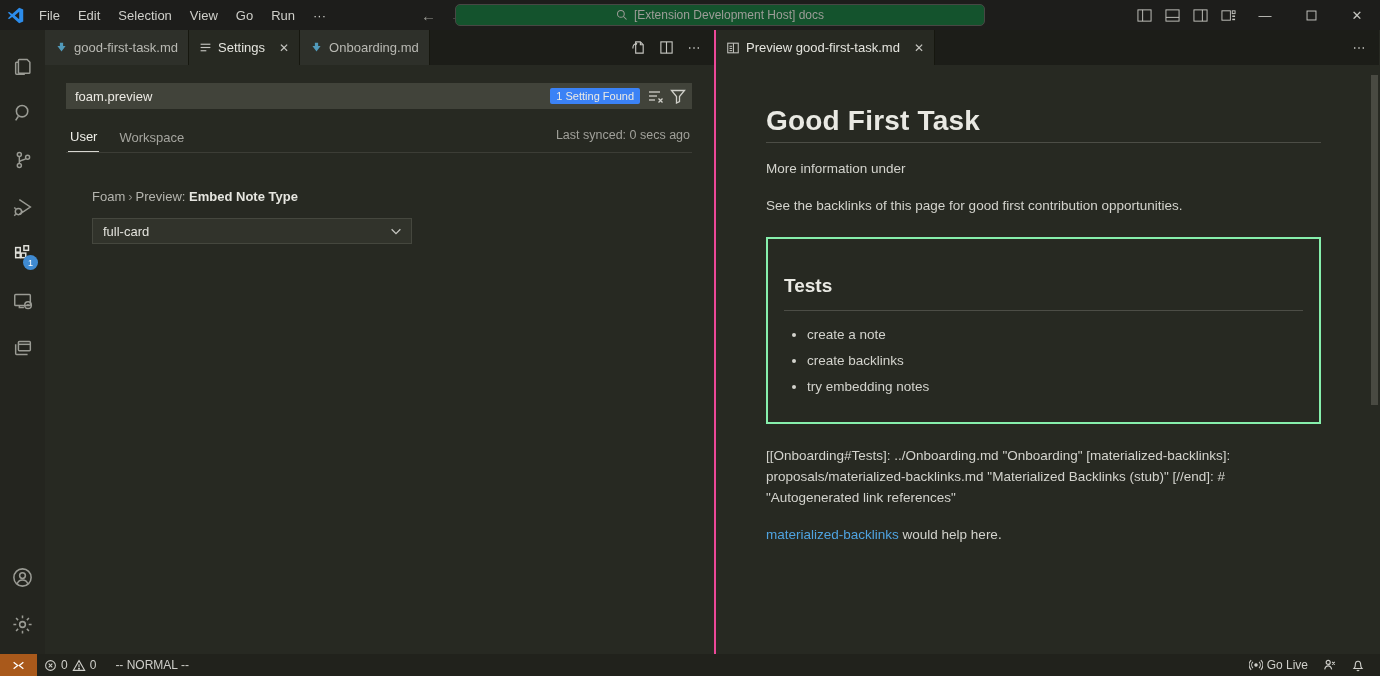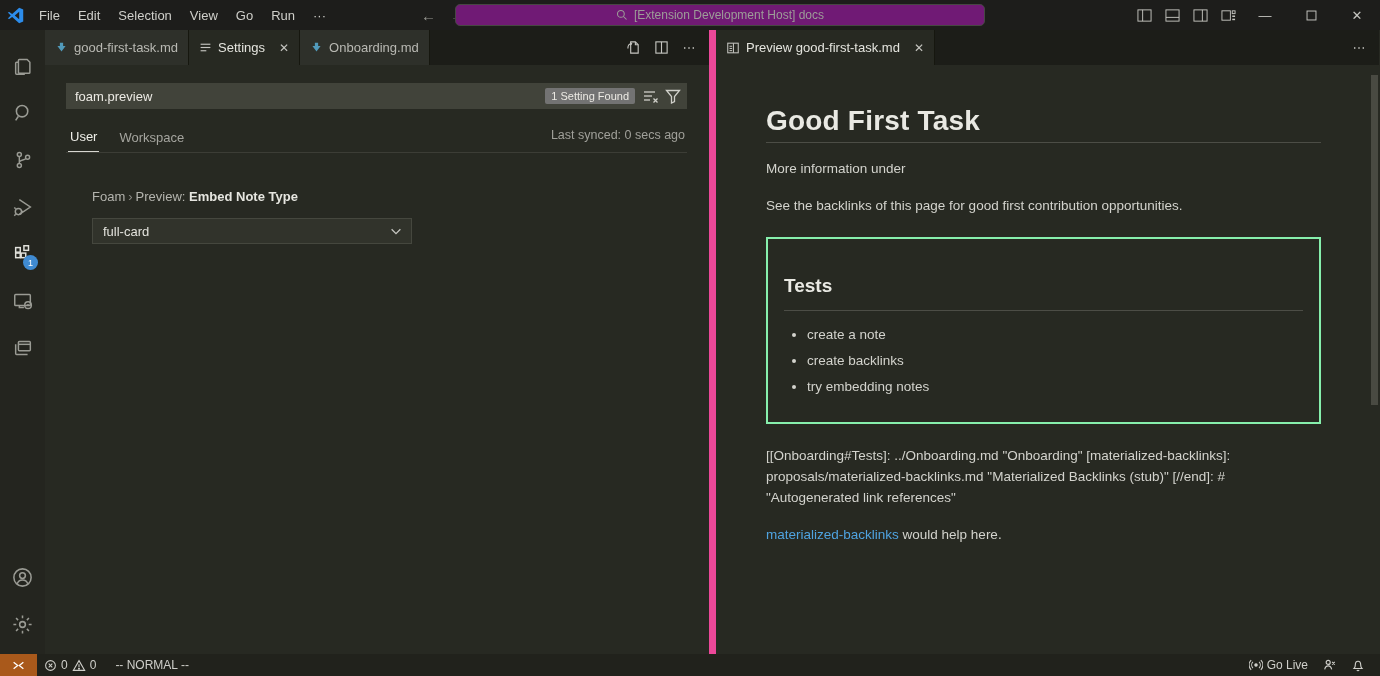--- a/index.html
+++ b/index.html
@@ -7,51 +7,51 @@
     font-family:"Liberation Sans", sans-serif; color:#d6d6d0; font-size:13px; }
   svg { display:block; }
 
   
   .titlebar { height:30px; background:#1d1d1b; display:flex; align-items:center; position:relative; }
   .vscode-logo { width:30px; display:flex; justify-content:center; }
   .menu-item { color:#cfcfca; padding:0 9px; height:30px; display:flex; align-items:center; cursor:default; }
   .nav-arrows { display:flex; gap:14px; margin-left:86px; color:#9a9a94; font-size:15px; }
   .nav-arrows .fwd { color:#6b6b66; }
   .cmd-center { position:absolute; left:455px; top:4px; width:530px; height:22px;
-    background:#701a75; border:1px solid #474744; border-radius:5px; display:flex;
+    background:#14532d; border:1px solid #474744; border-radius:5px; display:flex;
     align-items:center; justify-content:center; color:#9d9d98; font-size:12px; gap:6px; }
   .win-icons { position:absolute; right:0; top:0; height:30px; display:flex; align-items:center; }
   .layout-btn { width:28px; height:30px; display:flex; align-items:center; justify-content:center; color:#c5c5c0; }
   .win-btn { width:46px; height:30px; display:flex; align-items:center; justify-content:center; color:#c5c5c0; font-size:13px; }
 
   
   .main { display:flex; height:624px; }
   .activitybar { width:45px; background:#24251f; display:flex; flex-direction:column; align-items:center; padding-top:12px; }
   .act-icon { width:45px; height:47px; display:flex; align-items:center; justify-content:center; color:#9a9b94; position:relative; }
   .act-icon.active { color:#e2e2dc; }
   .act-spacer { flex:1; }
   .act-badge { position:absolute; right:7px; bottom:7px; background:#3f8ad1; color:#fff; font-size:9px;
     width:15px; height:15px; border-radius:50%; display:flex; align-items:center; justify-content:center; }
 
-  .group-left { width:671px; background:#272922; border-right:7px solid #ec4899; display:flex; flex-direction:column; }
+  .group-left { width:671px; background:#272922; border-right:2px solid #ec4899; display:flex; flex-direction:column; }
   .group-right { width:663px; background:#272922; display:flex; flex-direction:column; position:relative;gap:12px; }
 
   .tabbar { height:35px; background:#1c1d18; display:flex; align-items:stretch; }
   .tab { display:flex; align-items:center; gap:6px; padding:0 10px; background:#2e302a;
     color:#b9b9b3; border-right:1px solid #16170f; font-size:13px; }
   .tab.active { background:#272922; color:#e4e4de; }
   .tab .close { margin-left:8px; color:#c5c5c0; font-size:12px; }
   .tab-actions { margin-left:auto; display:flex; align-items:center; gap:4px; padding-right:8px; color:#c5c5c0; }
   .tab-action { width:24px; height:24px; display:flex; align-items:center; justify-content:center; }
 
   
   .settings-body { padding:18px 22px 0 21px; flex:1; }
   .settings-search { height:26px; background:#41433a; display:flex; align-items:center; padding:0 6px 0 9px; }
   .settings-search .query { color:#eceae4; flex:1; }
-  .found-badge { background:#737373; color:#eceae4; font-size:11px; padding:2px 6px; border-radius:2px; white-space:nowrap; }
+  .found-badge { background:#3b82f6; color:#eceae4; font-size:11px; padding:2px 6px; border-radius:2px; white-space:nowrap; }
   .search-icons { display:flex; align-items:center; gap:6px; margin-left:8px; color:#d0d0ca; }
   .scope-row { display:flex; align-items:center; margin-top:14px; border-bottom:1px solid #3c3d36; padding:0 2px; }
   .scope-tab { padding:6px 2px 7px 2px; margin-right:18px; color:#a5a59f; }
   .scope-tab.active { color:#eeeee8; border-bottom:1px solid #d7d7d1; }
   .last-synced { margin-left:auto; color:#a0a09a; font-size:12.5px; padding-bottom:6px; }
   .setting-item { margin:36px 0 0 26px; }
   .setting-title { font-size:13px; color:#b4b4ae; }
   .setting-title .cat-sep { color:#8b8b85; padding:0 3px; }
   .setting-title .name { color:#e6e6e0; font-weight:bold; }
   .setting-select { margin-top:14px; width:320px; height:26px; background:#31332b; border:1px solid #45473e;

